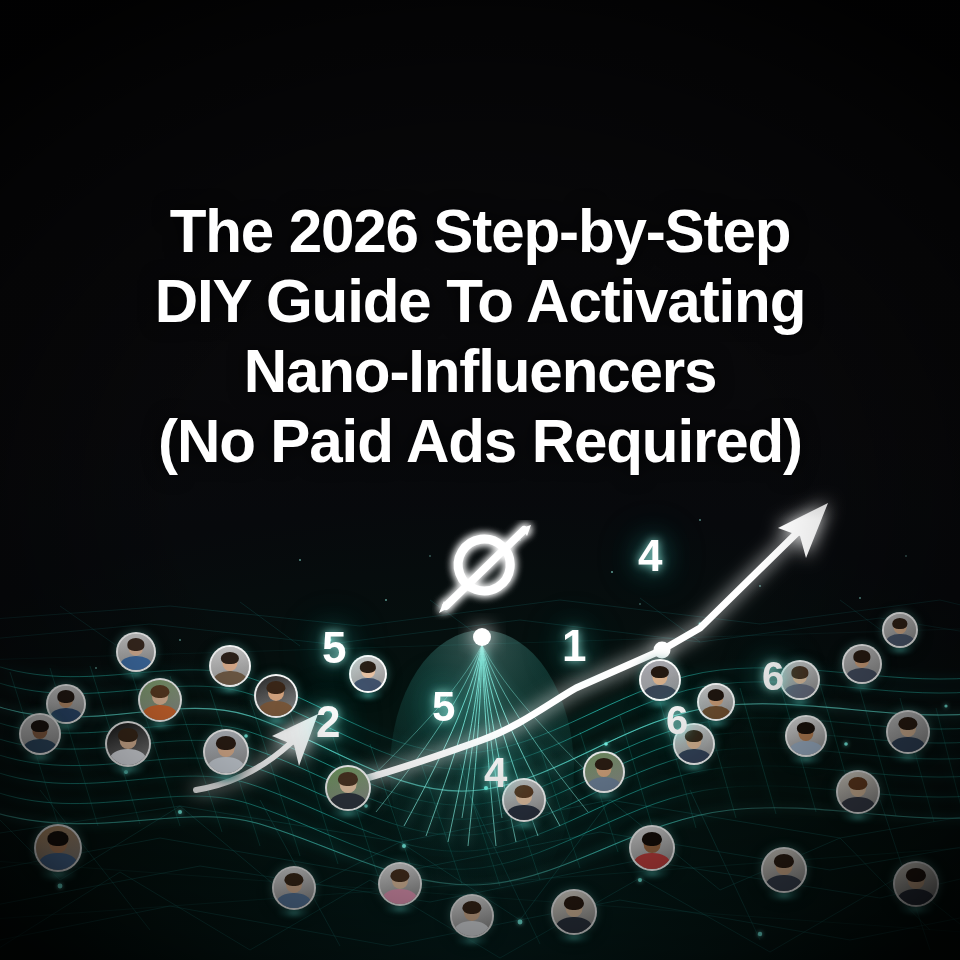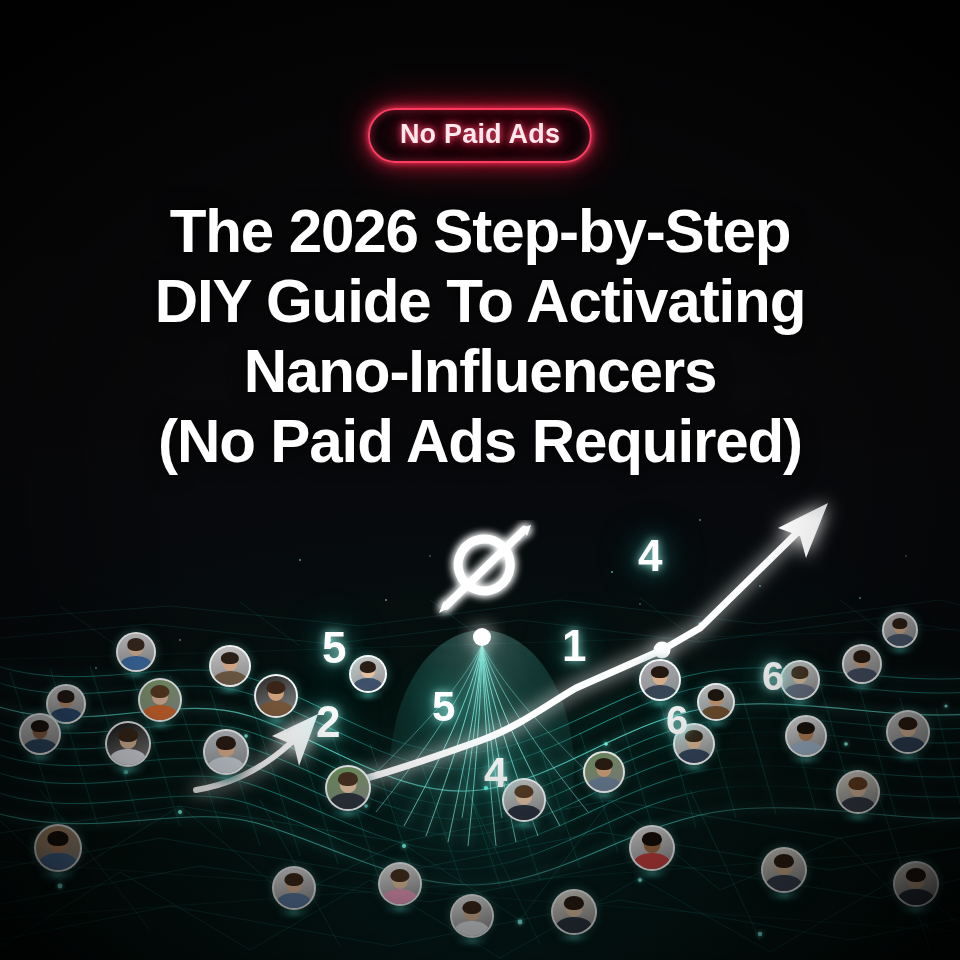--- a/index.html
+++ b/index.html
@@ -532,21 +532,20 @@
     </g>
     <g filter="url(#logoGlow)" fill="#ffffff">
       <path d="M90 8 L 99 5 L 95 16 Z"></path>
       <path d="M16 88 L 7 93 L 12 81 Z"></path>
     </g>
   </svg>
 
   <div class="bg-topfade"></div>
   <div class="bg-vignette"></div>
 
-  <div class="badge">No Paid Ads</div>
 
   <div class="headline">
     <div>The 2026 Step-by-Step</div>
     <div>DIY Guide To Activating</div>
     <div>Nano-Influencers</div>
     <div>(No Paid Ads Required)</div>
   </div>
 
 </div>
 

